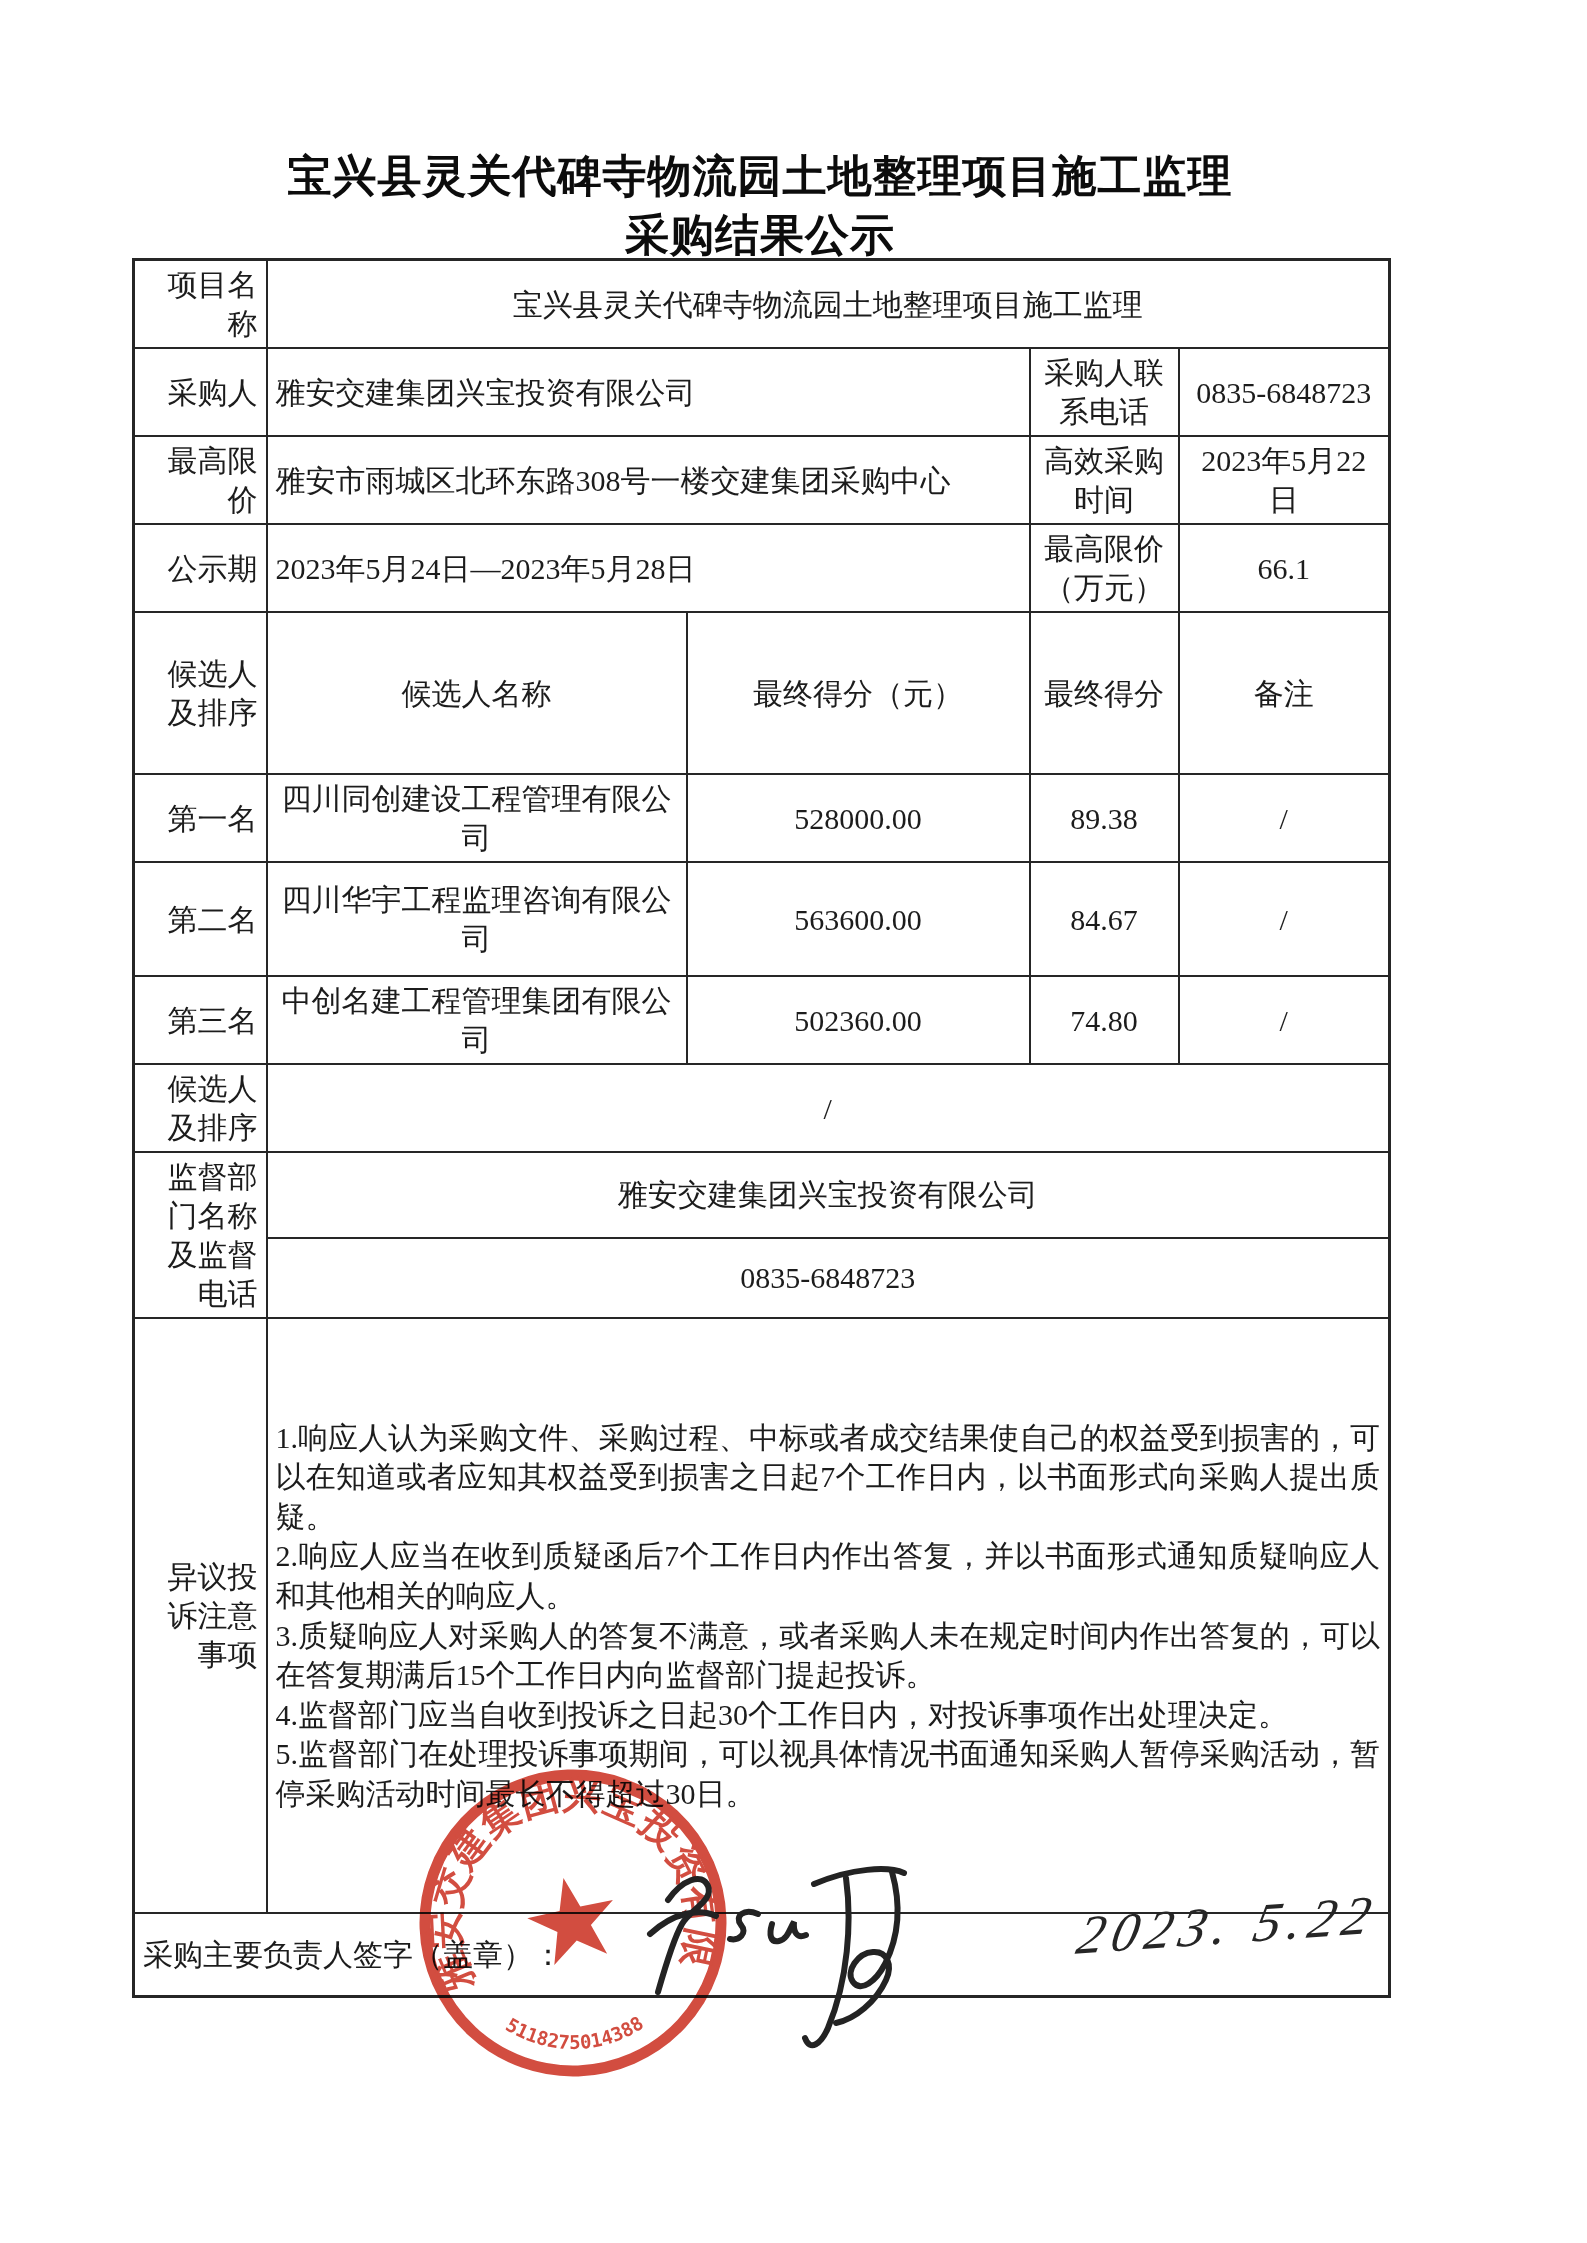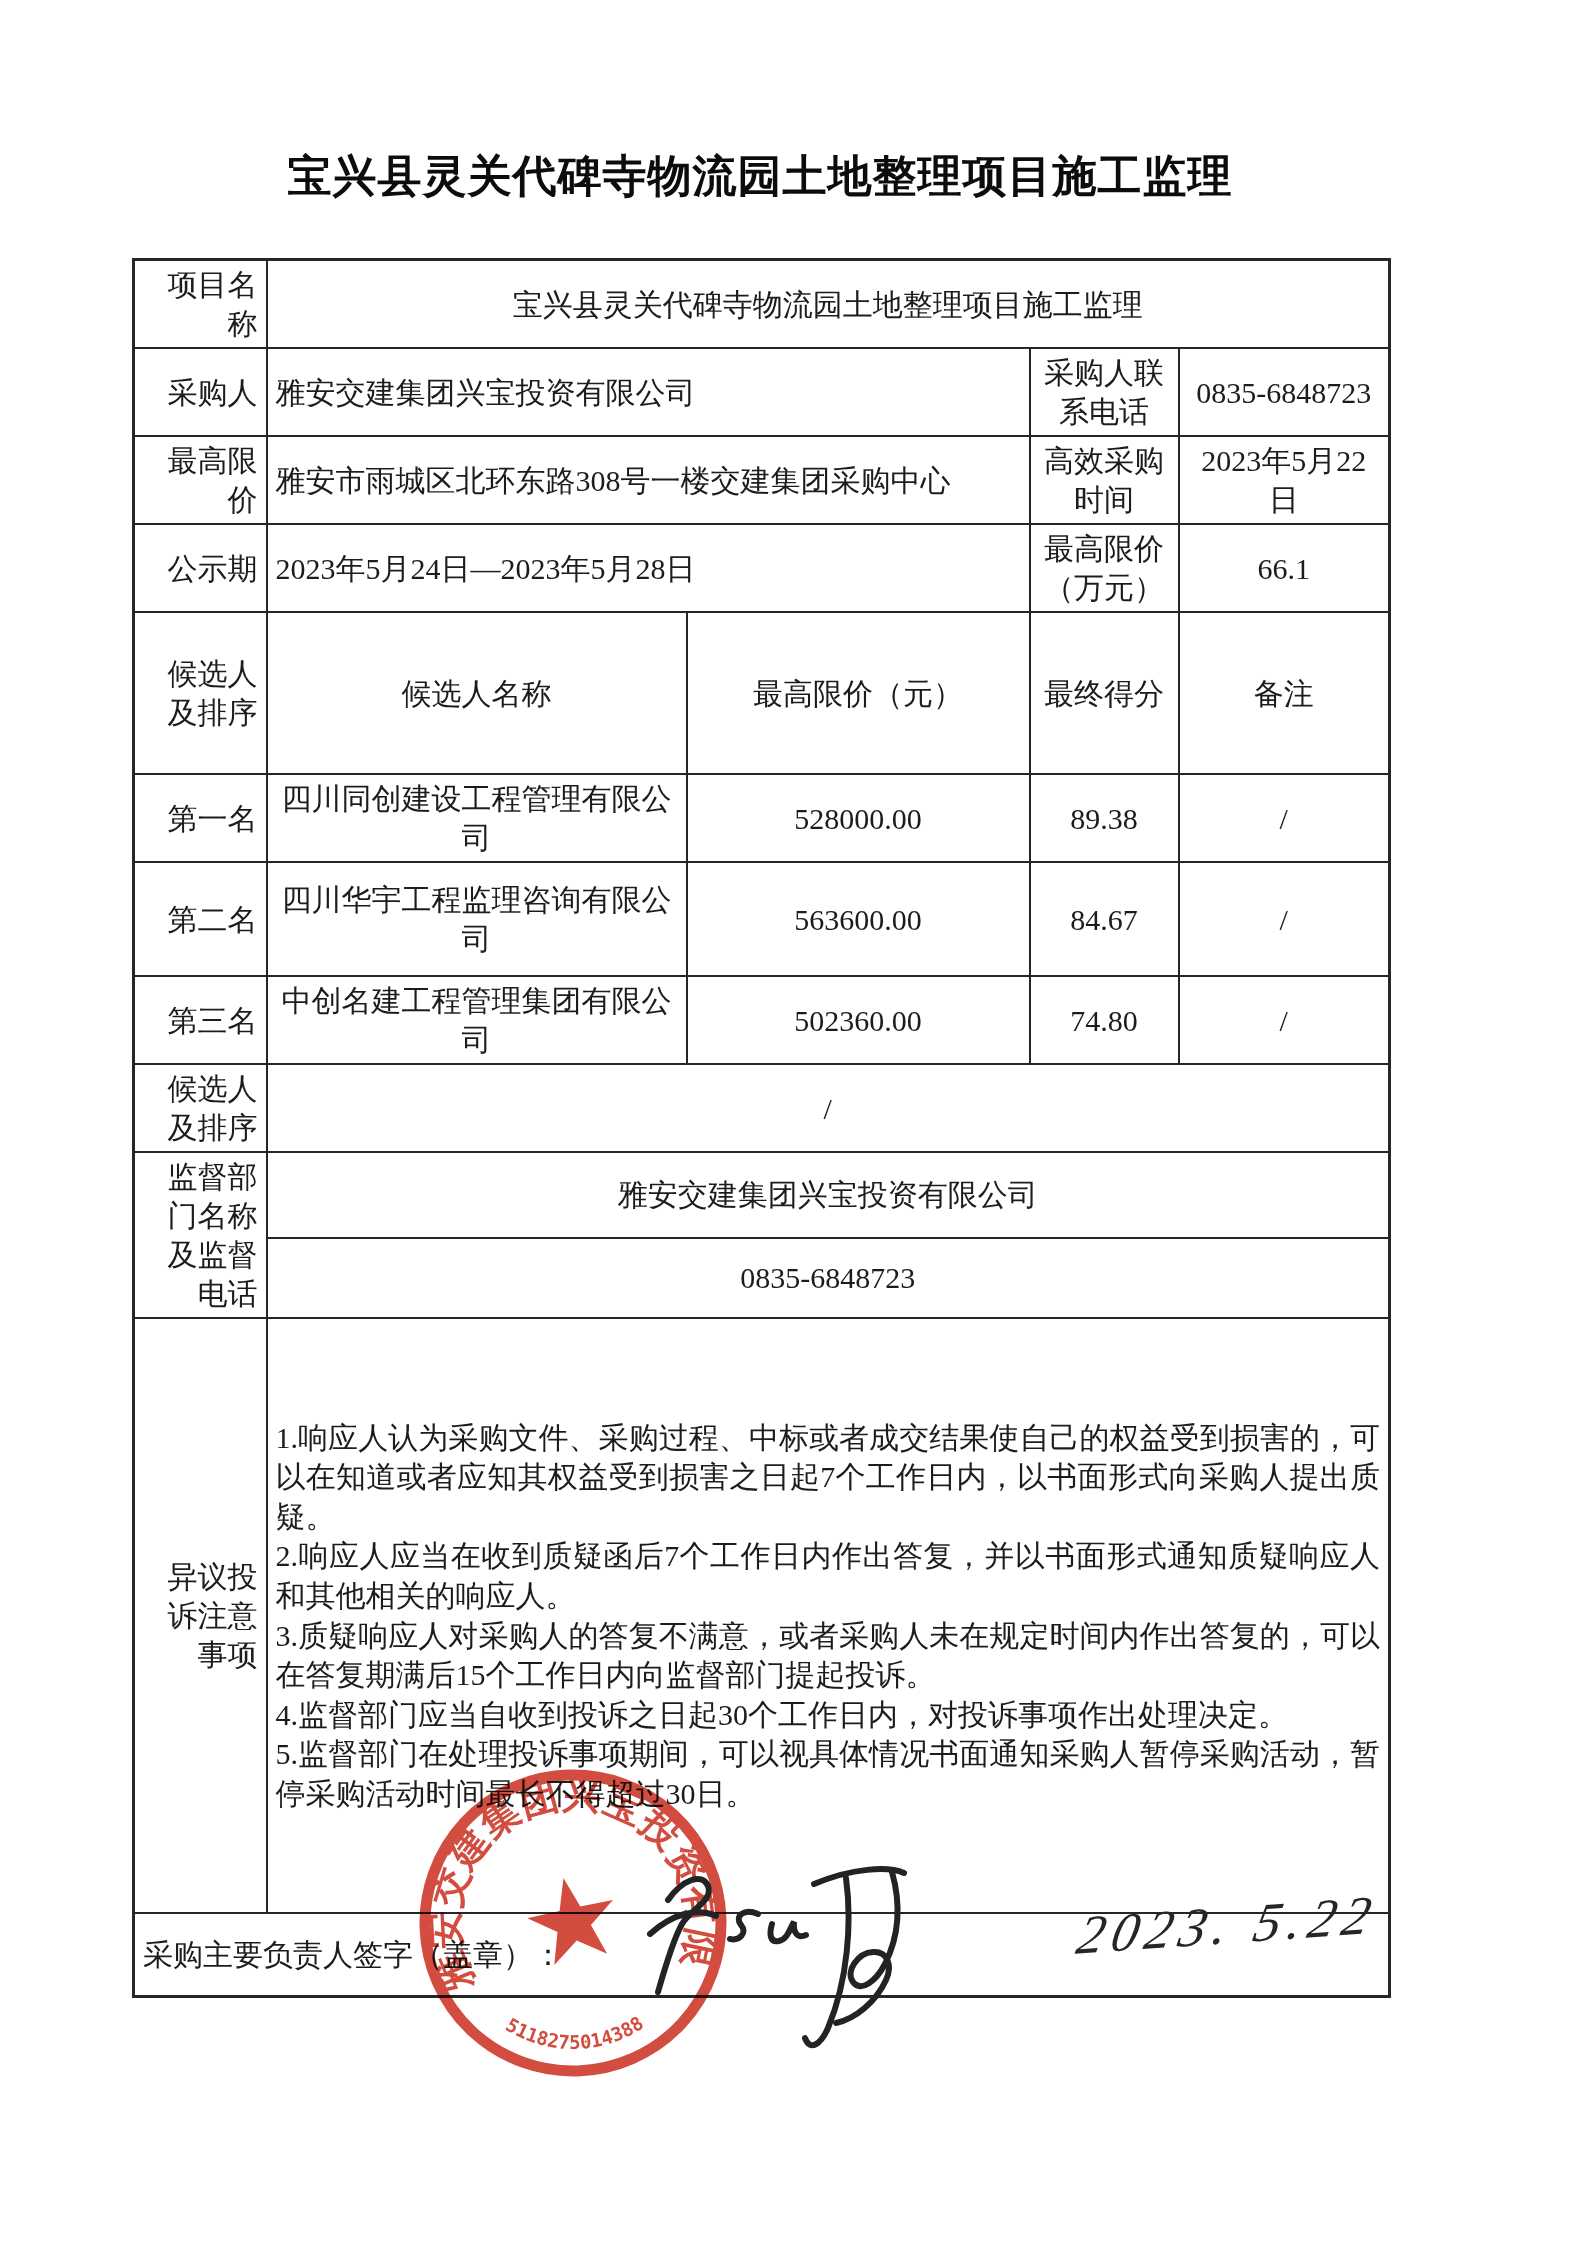--- a/index.html
+++ b/index.html
@@ -45,20 +45,21 @@
     font-family:"Liberation Serif","DejaVu Serif",serif;font-style:italic;
     font-size:54px;color:#262626;letter-spacing:7px;
     transform:rotate(-4deg) skewX(-16deg);
   }
 </style>
 </head>
 <body>
 
 <div class="title">
   <div>宝兴县灵关代碑寺物流园土地整理项目施工监理</div>
+  <div>采购结果公示</div>
 </div>
 
 <table class="doc">
   <colgroup>
     <col style="width:133px">
       <col style="width:420px">
       <col style="width:343px">
     <col style="width:149px">
       <col style="width:211px">
   </colgroup>
@@ -81,21 +82,21 @@
   </tr>
   <tr style="height:85px">
     <td class="lab">公示期</td>
     <td class="l" colspan="2">2023年5月24日—2023年5月28日</td>
     <td class="c">最高限价（万元）</td>
     <td class="c">66.1</td>
   </tr>
   <tr style="height:162px">
     <td class="lab">候选人及排序</td>
     <td class="c">候选人名称</td>
-    <td class="c">最高限价（元）</td>
+    <td class="c">最终得分（元）</td>
     <td class="c">最终得分</td>
     <td class="c">备注</td>
   </tr>
   <tr style="height:76px">
     <td class="lab">第一名</td>
     <td class="c">四川同创建设工程管理有限公司</td>
     <td class="c">528000.00</td>
     <td class="c">89.38</td>
     <td class="c">/</td>
   </tr>

